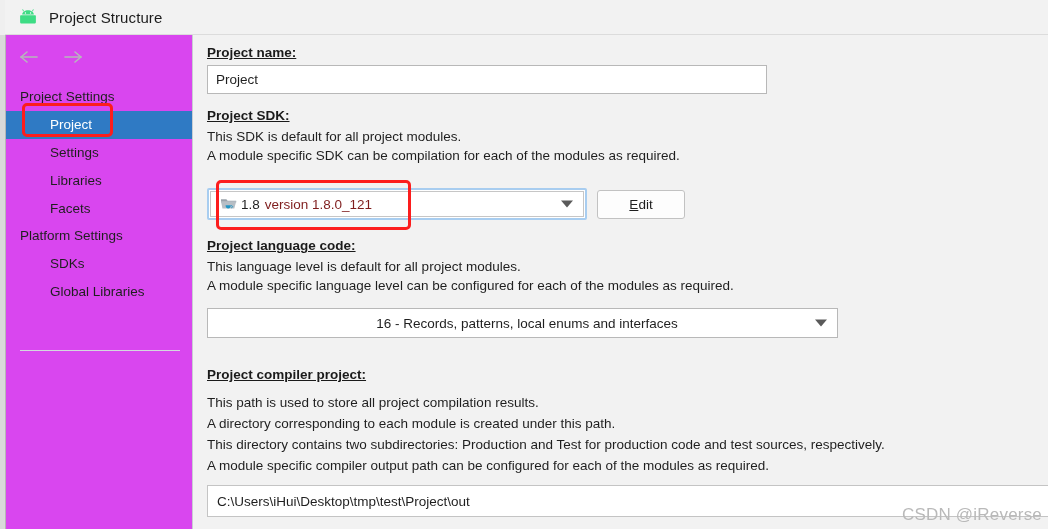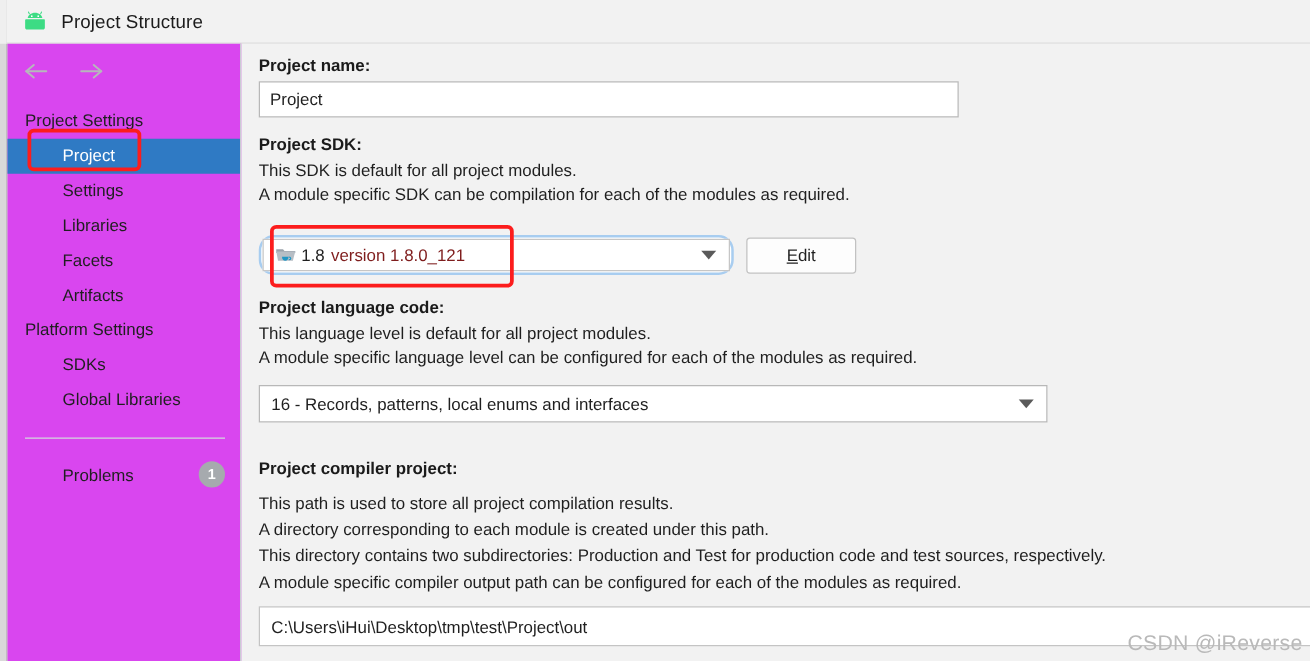--- a/index.html
+++ b/index.html
@@ -165,20 +165,21 @@
     height: 494px;
     background: #f2f2f2;
     box-sizing: border-box;
   }
   .lbl-bold {
     position: absolute;
     font-size: 13.5px;
     font-weight: bold;
     color: #1b1b1b;
     white-space: nowrap;
+    text-decoration: underline;
   }
   .lbl {
     position: absolute;
     font-size: 13.5px;
     color: #1f1f1f;
     white-space: nowrap;
   }
 
   .textfield {
     position: absolute;
@@ -190,31 +191,32 @@
     font-size: 13.5px;
     color: #1f1f1f;
     padding-left: 8px;
   }
 
   
   .combo-focus-wrap {
     position: absolute;
     box-sizing: border-box;
     border: 2px solid #a8cdf0;
-    border-radius: 12px;
+    border-radius: 2px;
     background: #ffffff;
     padding: 0;
   }
   .combo {
     position: absolute;
     background: #ffffff;
     border: 1px solid #b8b8b8;
     box-sizing: border-box;
     display: flex;
     align-items: center;
+    justify-content: center;
   }
   .combo-inner {
     position: absolute;
     left: 1px; top: 1px; right: 1px; bottom: 1px;
     background: #ffffff;
     border: 1px solid #c6c6c6;
     box-sizing: border-box;
     display: flex;
     align-items: center;
   }
@@ -341,32 +343,27 @@
         </svg>
       </div>
     </div>
 
     <div class="nav-list">
       <div class="group-header">Project Settings</div>
       <div class="nav-item selected">Project</div>
       <div class="nav-item">Settings</div>
       <div class="nav-item">Libraries</div>
       <div class="nav-item">Facets</div>
-      <div class="nav-item">Artifacts</div>
       <div class="group-header">Platform Settings</div>
       <div class="nav-item">SDKs</div>
       <div class="nav-item">Global Libraries</div>
     </div>
 
     <div class="sidebar-sep"></div>
 
-    <div class="problems-row">
-      <span class="problems-label">Problems</span>
-      <span class="problems-badge">1</span>
-    </div>
   </div>
 
   <div class="main">
 
     <div class="lbl-bold" style="left:13px; top:10px;">Project name:</div>
     <div class="textfield" style="left:13px; top:30px; width:560px; height:29px;">
       <span>Project</span>
     </div>
 
     <div class="lbl-bold" style="left:13px; top:73px;">Project SDK:</div>

